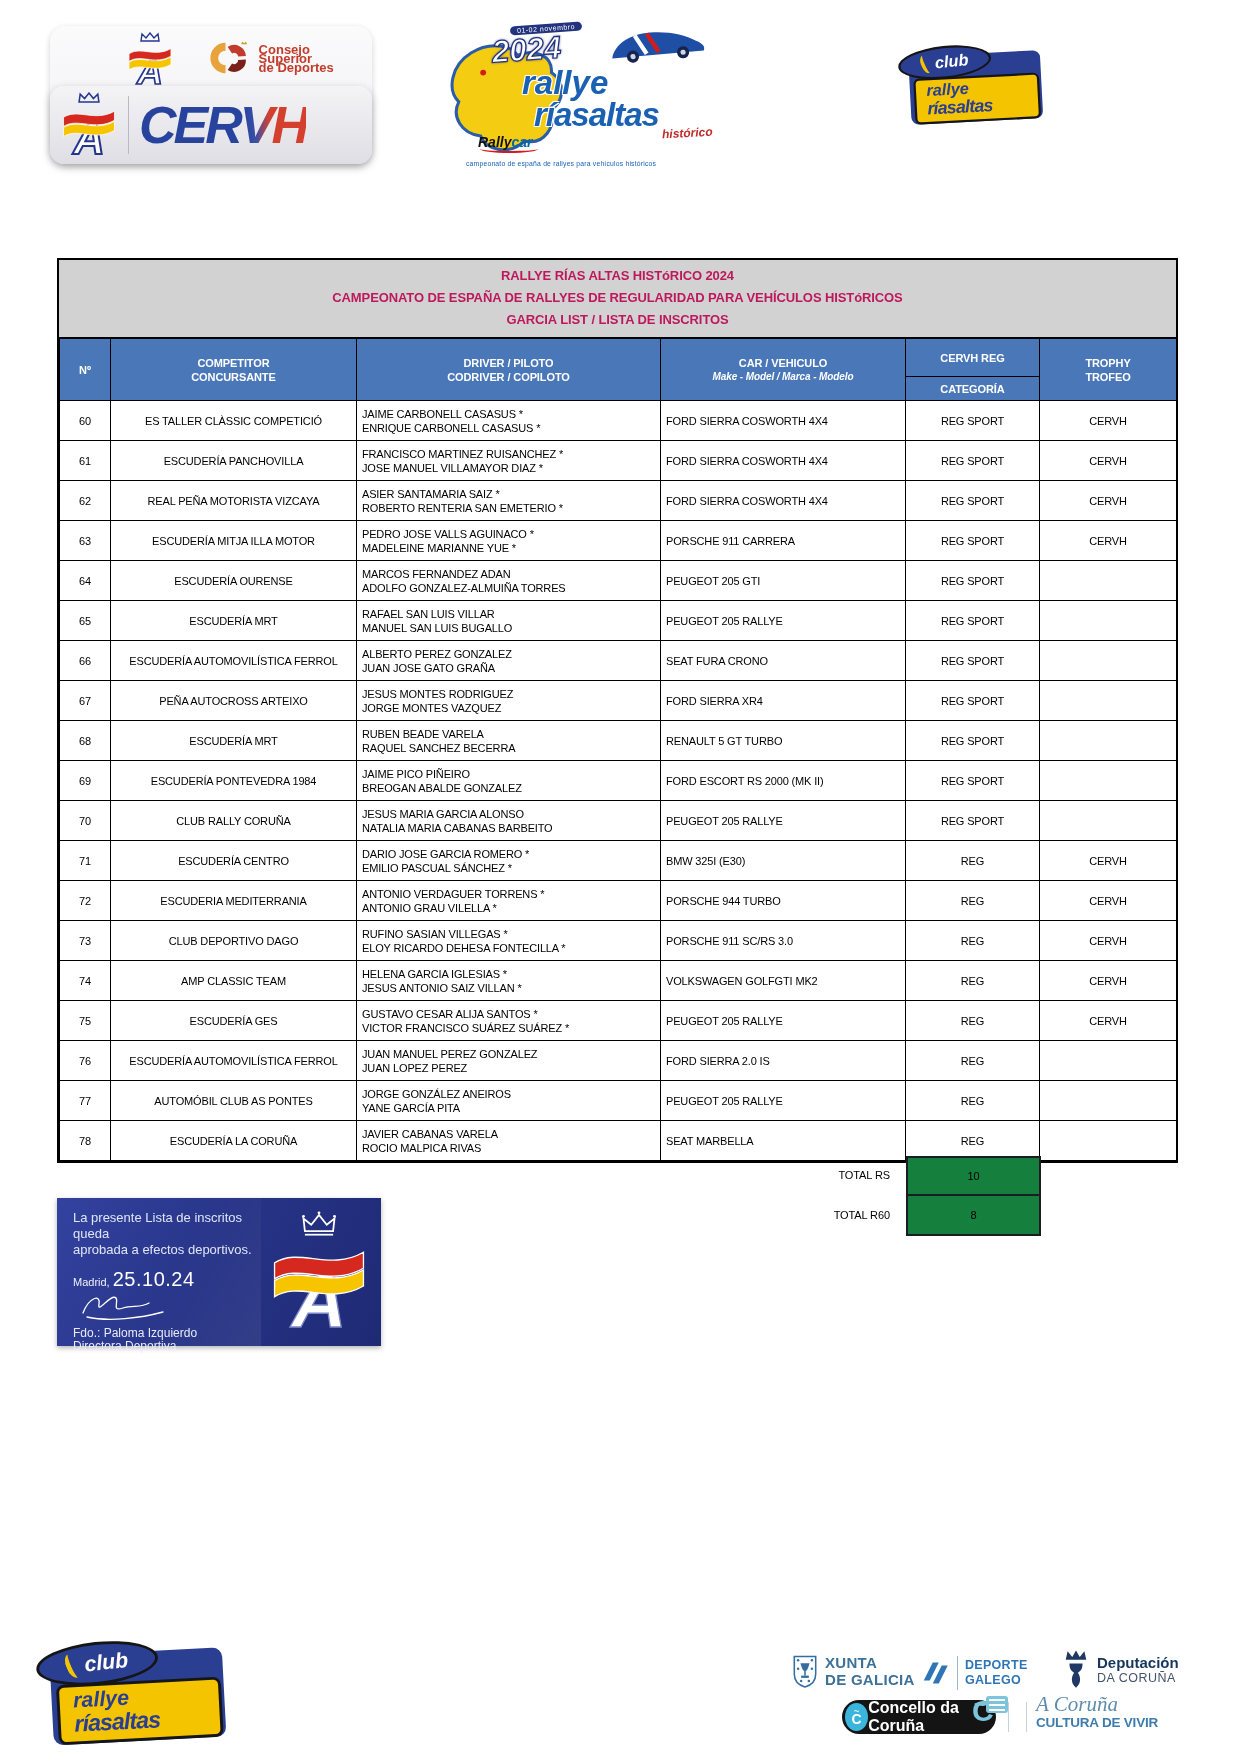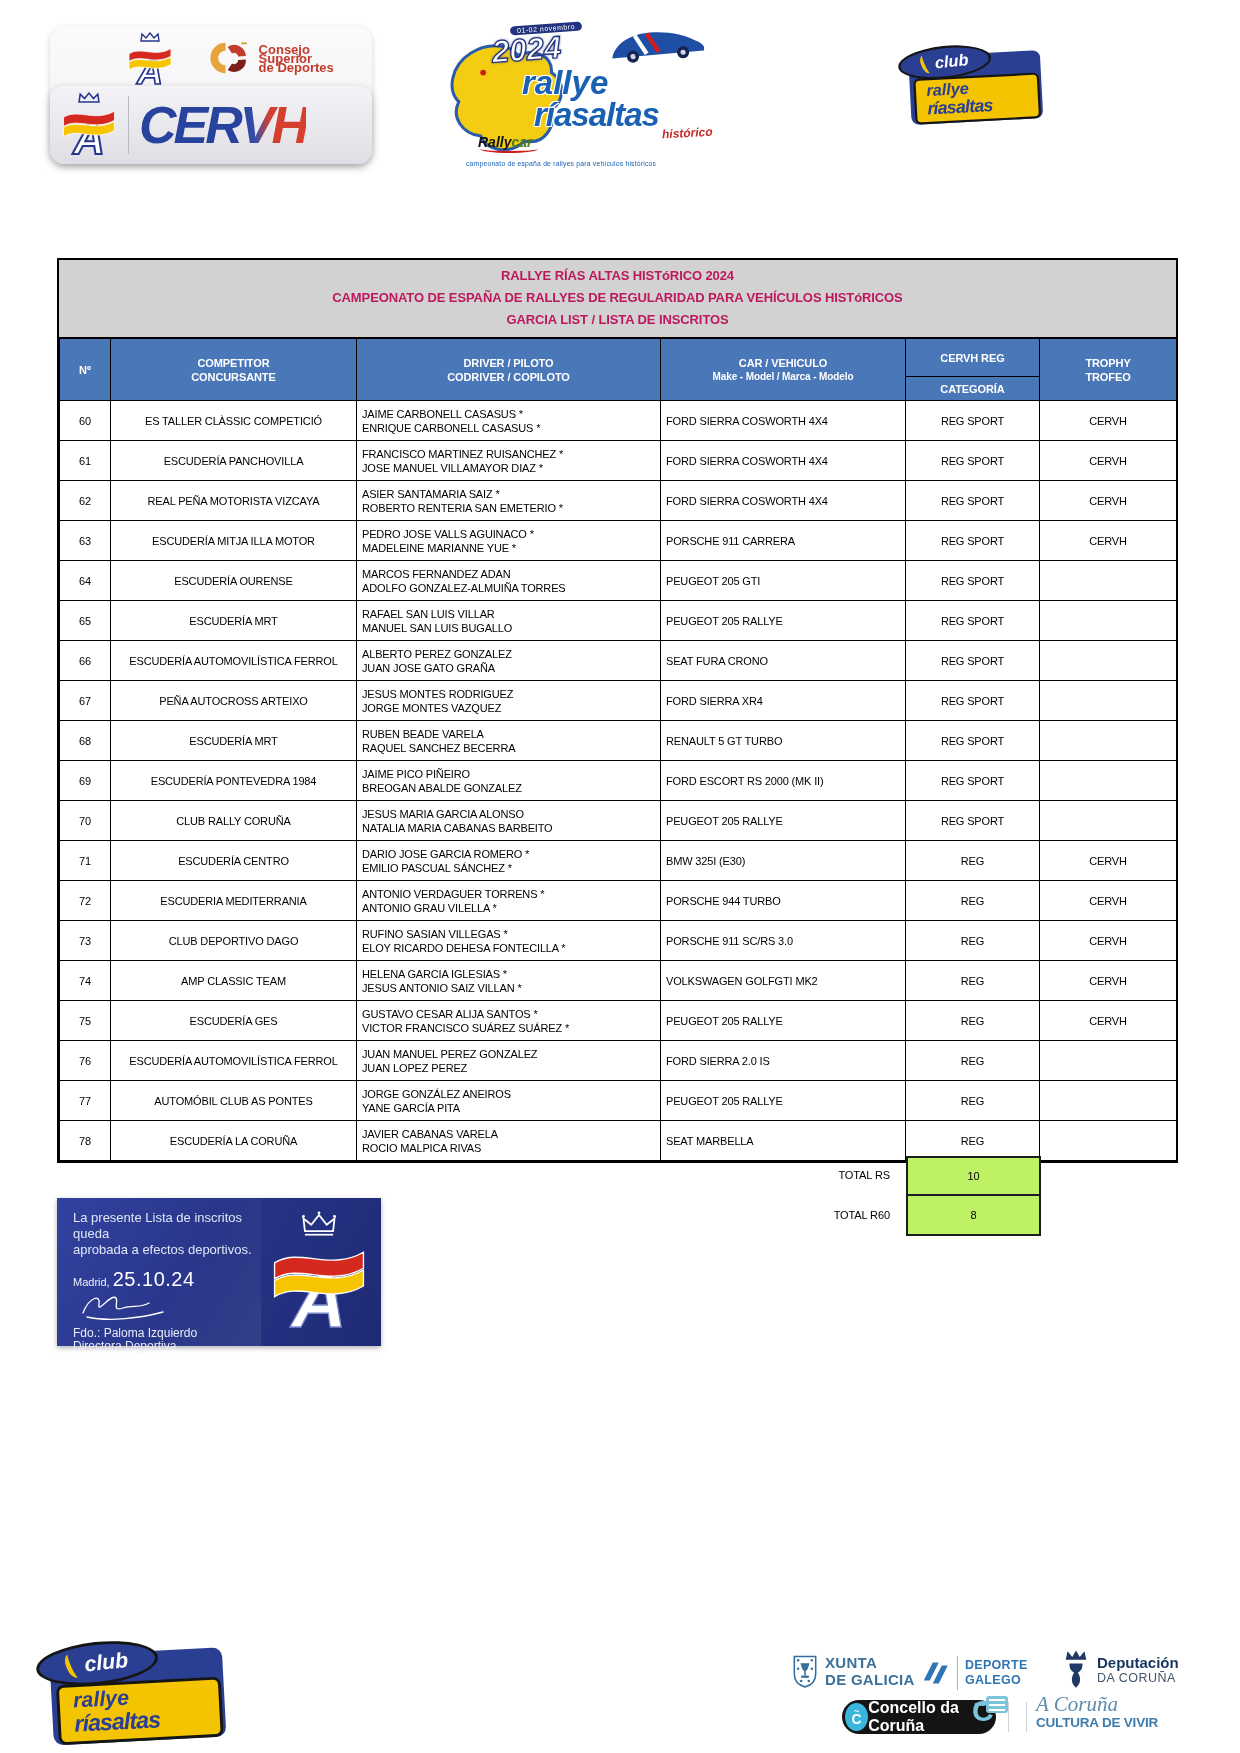--- a/index.html
+++ b/index.html
@@ -34,21 +34,21 @@
   .rl-year { position:absolute; left:74px; top:12px; font-size:31px; font-weight:bold; font-style:italic;
     color:#fff; -webkit-text-stroke:1.3px #23337e; text-shadow:0 0 3px #23337e; transform:rotate(-4deg); }
   .rl-car { position:absolute; left:188px; top:6px; transform:rotate(-5deg); }
   .rl-name1 { position:absolute; left:104px; top:44px; font-size:33px; font-weight:bold; font-style:italic;
     color:#1a61b4; text-shadow:-1px -1px 0 #fff,1px -1px 0 #fff,-1px 1px 0 #fff,1px 1px 0 #fff; }
   .rl-name2 { position:absolute; left:116px; top:76px; font-size:33px; font-weight:bold; font-style:italic;
     letter-spacing:-1px; color:#1a61b4; text-shadow:-1px -1px 0 #fff,1px -1px 0 #fff,-1px 1px 0 #fff,1px 1px 0 #fff; }
   .rl-hist { position:absolute; left:244px; top:106px; font-size:12px; font-weight:bold; font-style:italic;
     color:#c22b2b; transform:rotate(-3deg); }
   .rl-rallycar { position:absolute; left:60px; top:114px; font-size:14px; font-weight:bold; font-style:italic; }
-  .rl-rallycar .rc1 { color:#111; } .rl-rallycar .rc2 { color:#4d7c0f; }
+  .rl-rallycar .rc1 { color:#111; } .rl-rallycar .rc2 { color:#0369a1; }
   .rl-rallycar::after { content:""; position:absolute; left:2px; bottom:-3px; width:58px; height:6px;
     border-bottom:2px solid #d11c1c; border-radius:50%; }
   .rl-tagline { position:absolute; left:48px; top:140px; font-size:6.8px; color:#1a61b4; letter-spacing:.2px; }
 
   
   .club-logo { position:absolute; width:200px; height:110px; }
   .club-logo .cl-back { position:absolute; left:16px; top:10px; width:178px; height:92px;
     background:#2b3f92; border-radius:10px; transform:rotate(-3deg); }
   .club-logo .cl-yellow { position:absolute; left:22px; top:40px; width:170px; height:62px;
     background:#f5c400; border:3px solid #151515; border-radius:8px; transform:rotate(-3deg);
@@ -66,33 +66,33 @@
   
   .table-wrap { position:absolute; left:57px; top:258px; width:1121px; border:2px solid #000; }
   .table-title { background:#d2d2d2; border-bottom:1px solid #000; padding:5px 0 6px; }
   .table-title div { text-align:center; font-weight:bold; font-size:13px; color:#be185d; line-height:22px; letter-spacing:-.1px; }
   table.entry { width:100%; border-collapse:collapse; table-layout:fixed; }
   table.entry th, table.entry td { border:1px solid #000; overflow:hidden; }
   table.entry thead th { background:#4a77b8; color:#fff; font-size:11px; font-weight:bold;
     text-align:center; vertical-align:middle; line-height:14px; letter-spacing:-.1px; }
   table.entry thead tr:first-child { height:38px; }
   table.entry thead tr:last-child  { height:24px; }
-  .h-sub { font-size:10px; font-weight:bold; }
+  .h-sub { font-size:10px; font-weight:bold;font-style:italic; }
   table.entry tbody tr { height:40px; }
   table.entry td { font-size:11px; color:#000; letter-spacing:-.15px; background:#fff; vertical-align:middle; }
   td.c-num, td.c-comp, td.c-cat, td.c-tro { text-align:center; }
   td.c-drv, td.c-car { text-align:left; padding-left:5px; }
   td.c-drv div { line-height:14px; white-space:nowrap; }
 
   
   .totals { position:absolute; left:59px; top:1156px; width:982px; }
   .totals .trow { display:flex; align-items:stretch; }
   .totals .tlabel { flex:1; font-size:11px; color:#000; display:flex; align-items:center; justify-content:flex-end; padding-right:16px; letter-spacing:-.1px; }
   .totals .tbox { width:135px; border:2px solid #1c1c24; display:flex; align-items:center; justify-content:center;
-    font-size:11px; background:#bef264; }
+    font-size:11px; background:#15803d; }
   .totals .trow:first-child .tbox { height:38px; border-bottom:none; }
   .totals .trow:last-child  .tbox { height:42px; }
 
   
   .stamp { position:absolute; left:57px; top:1198px; width:324px; height:148px;
     background:linear-gradient(118deg,#33429f 0%, #273487 48%, #1e2a74 100%);
     box-shadow:0 2px 5px rgba(0,0,0,.3); display:flex; padding:12px 10px 10px 16px; }
   .stamp::before { content:""; position:absolute; right:120px; top:0; width:150px; height:148px;
     background:linear-gradient(300deg, rgba(255,255,255,.07) 0%, rgba(255,255,255,0) 55%); }
   .stamp-left { width:228px; position:relative; z-index:1; }

